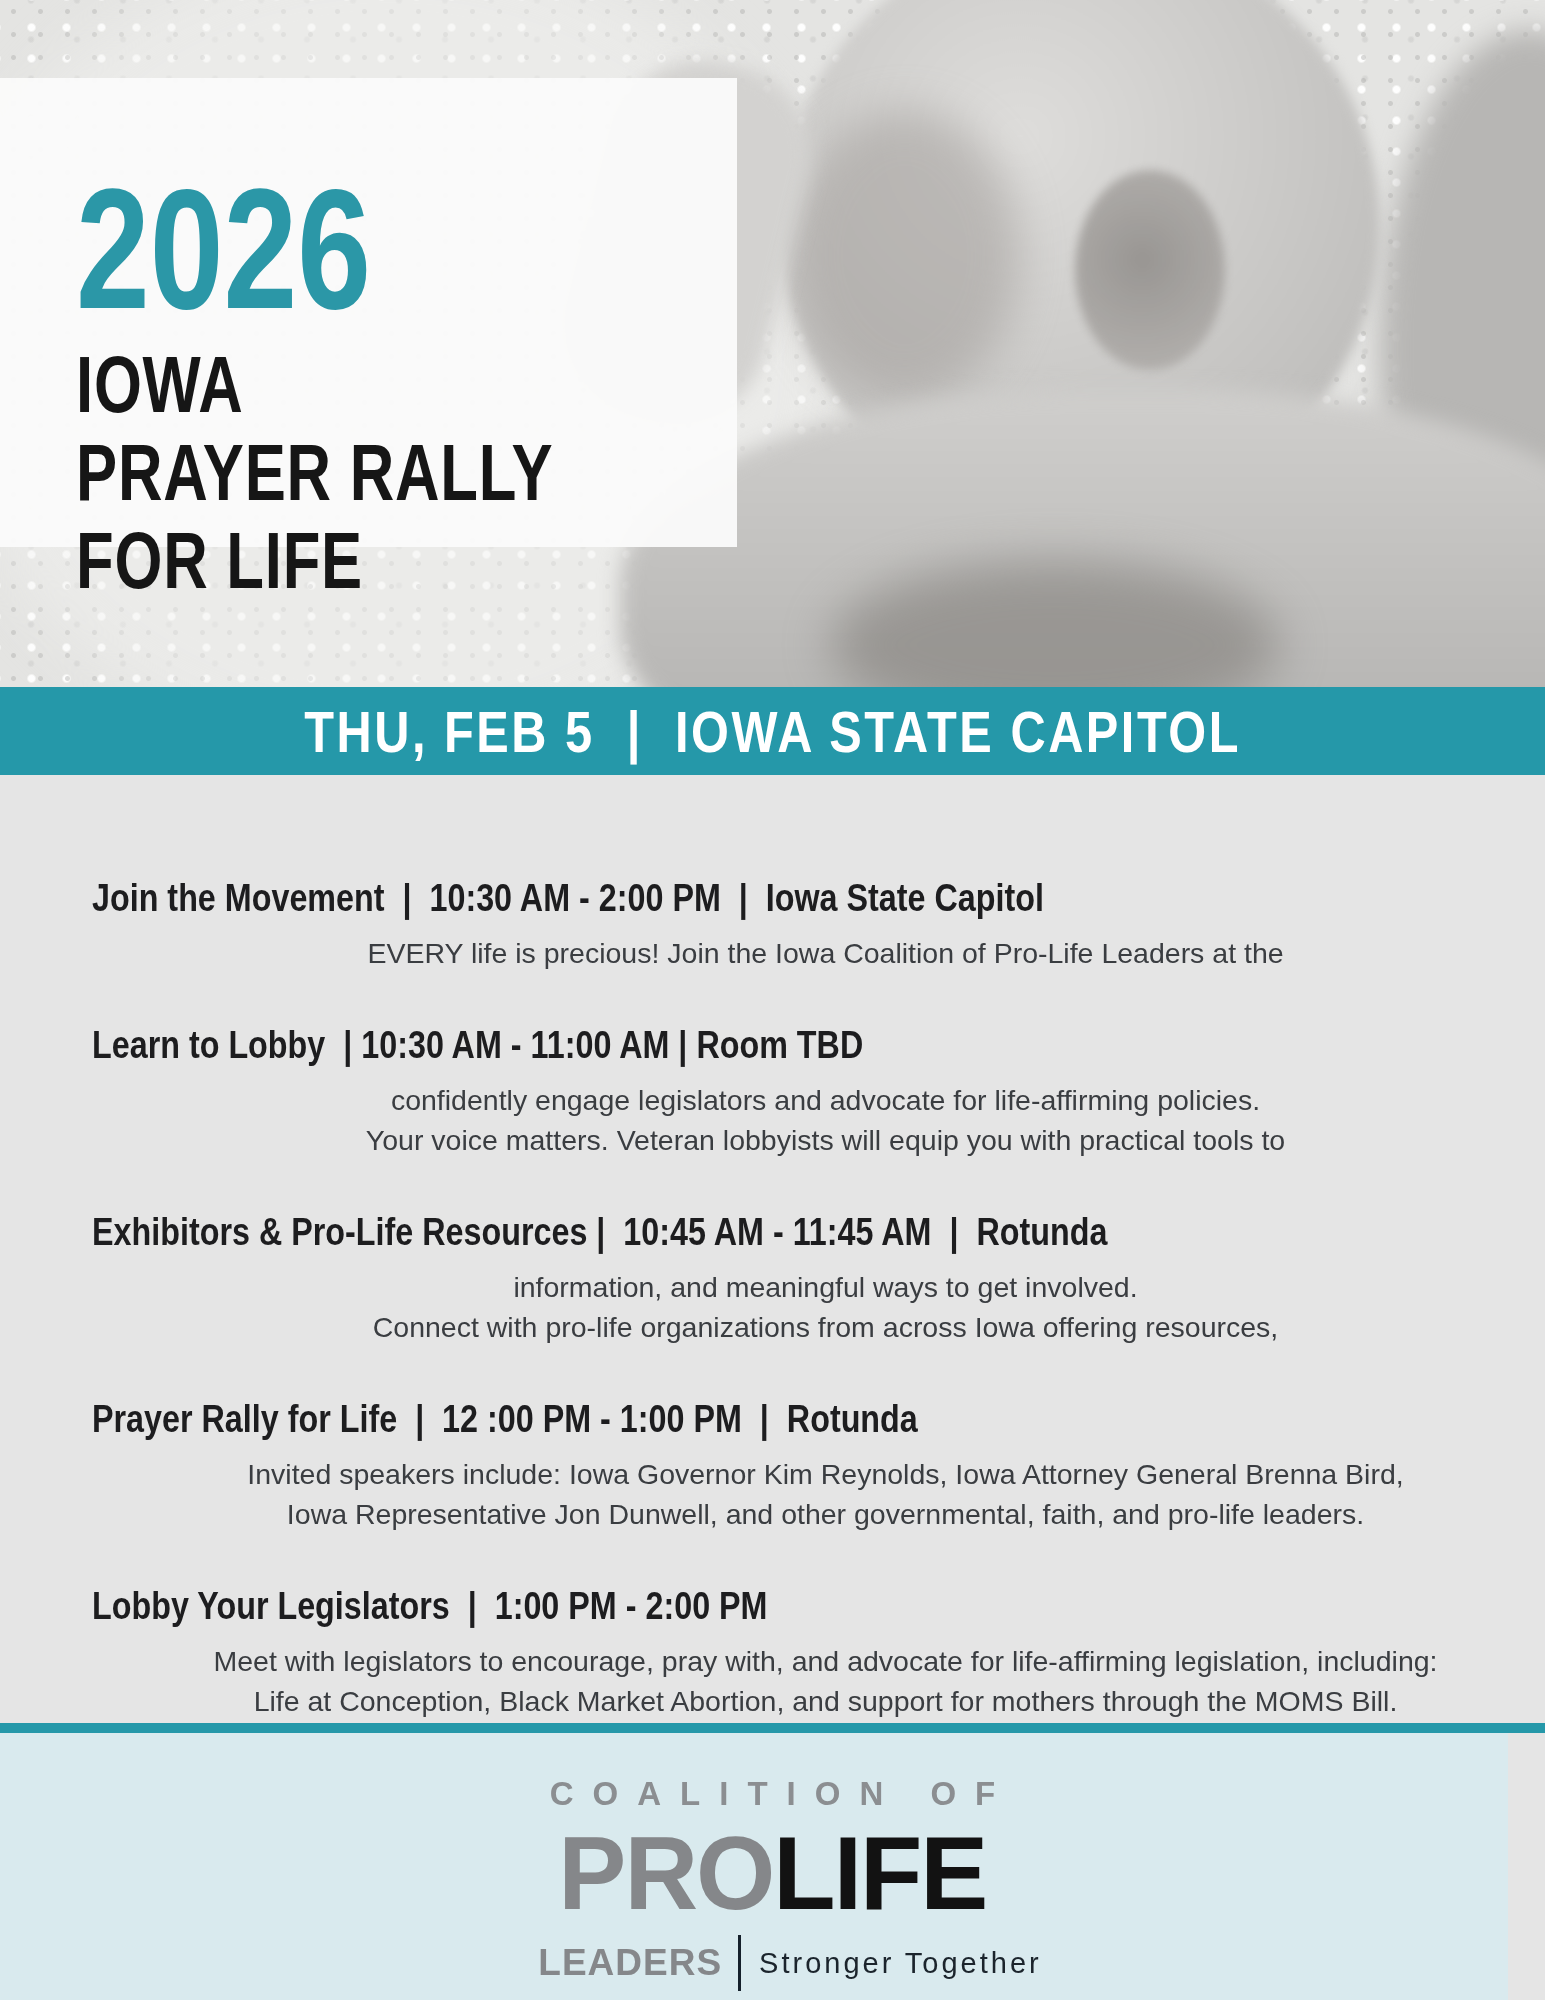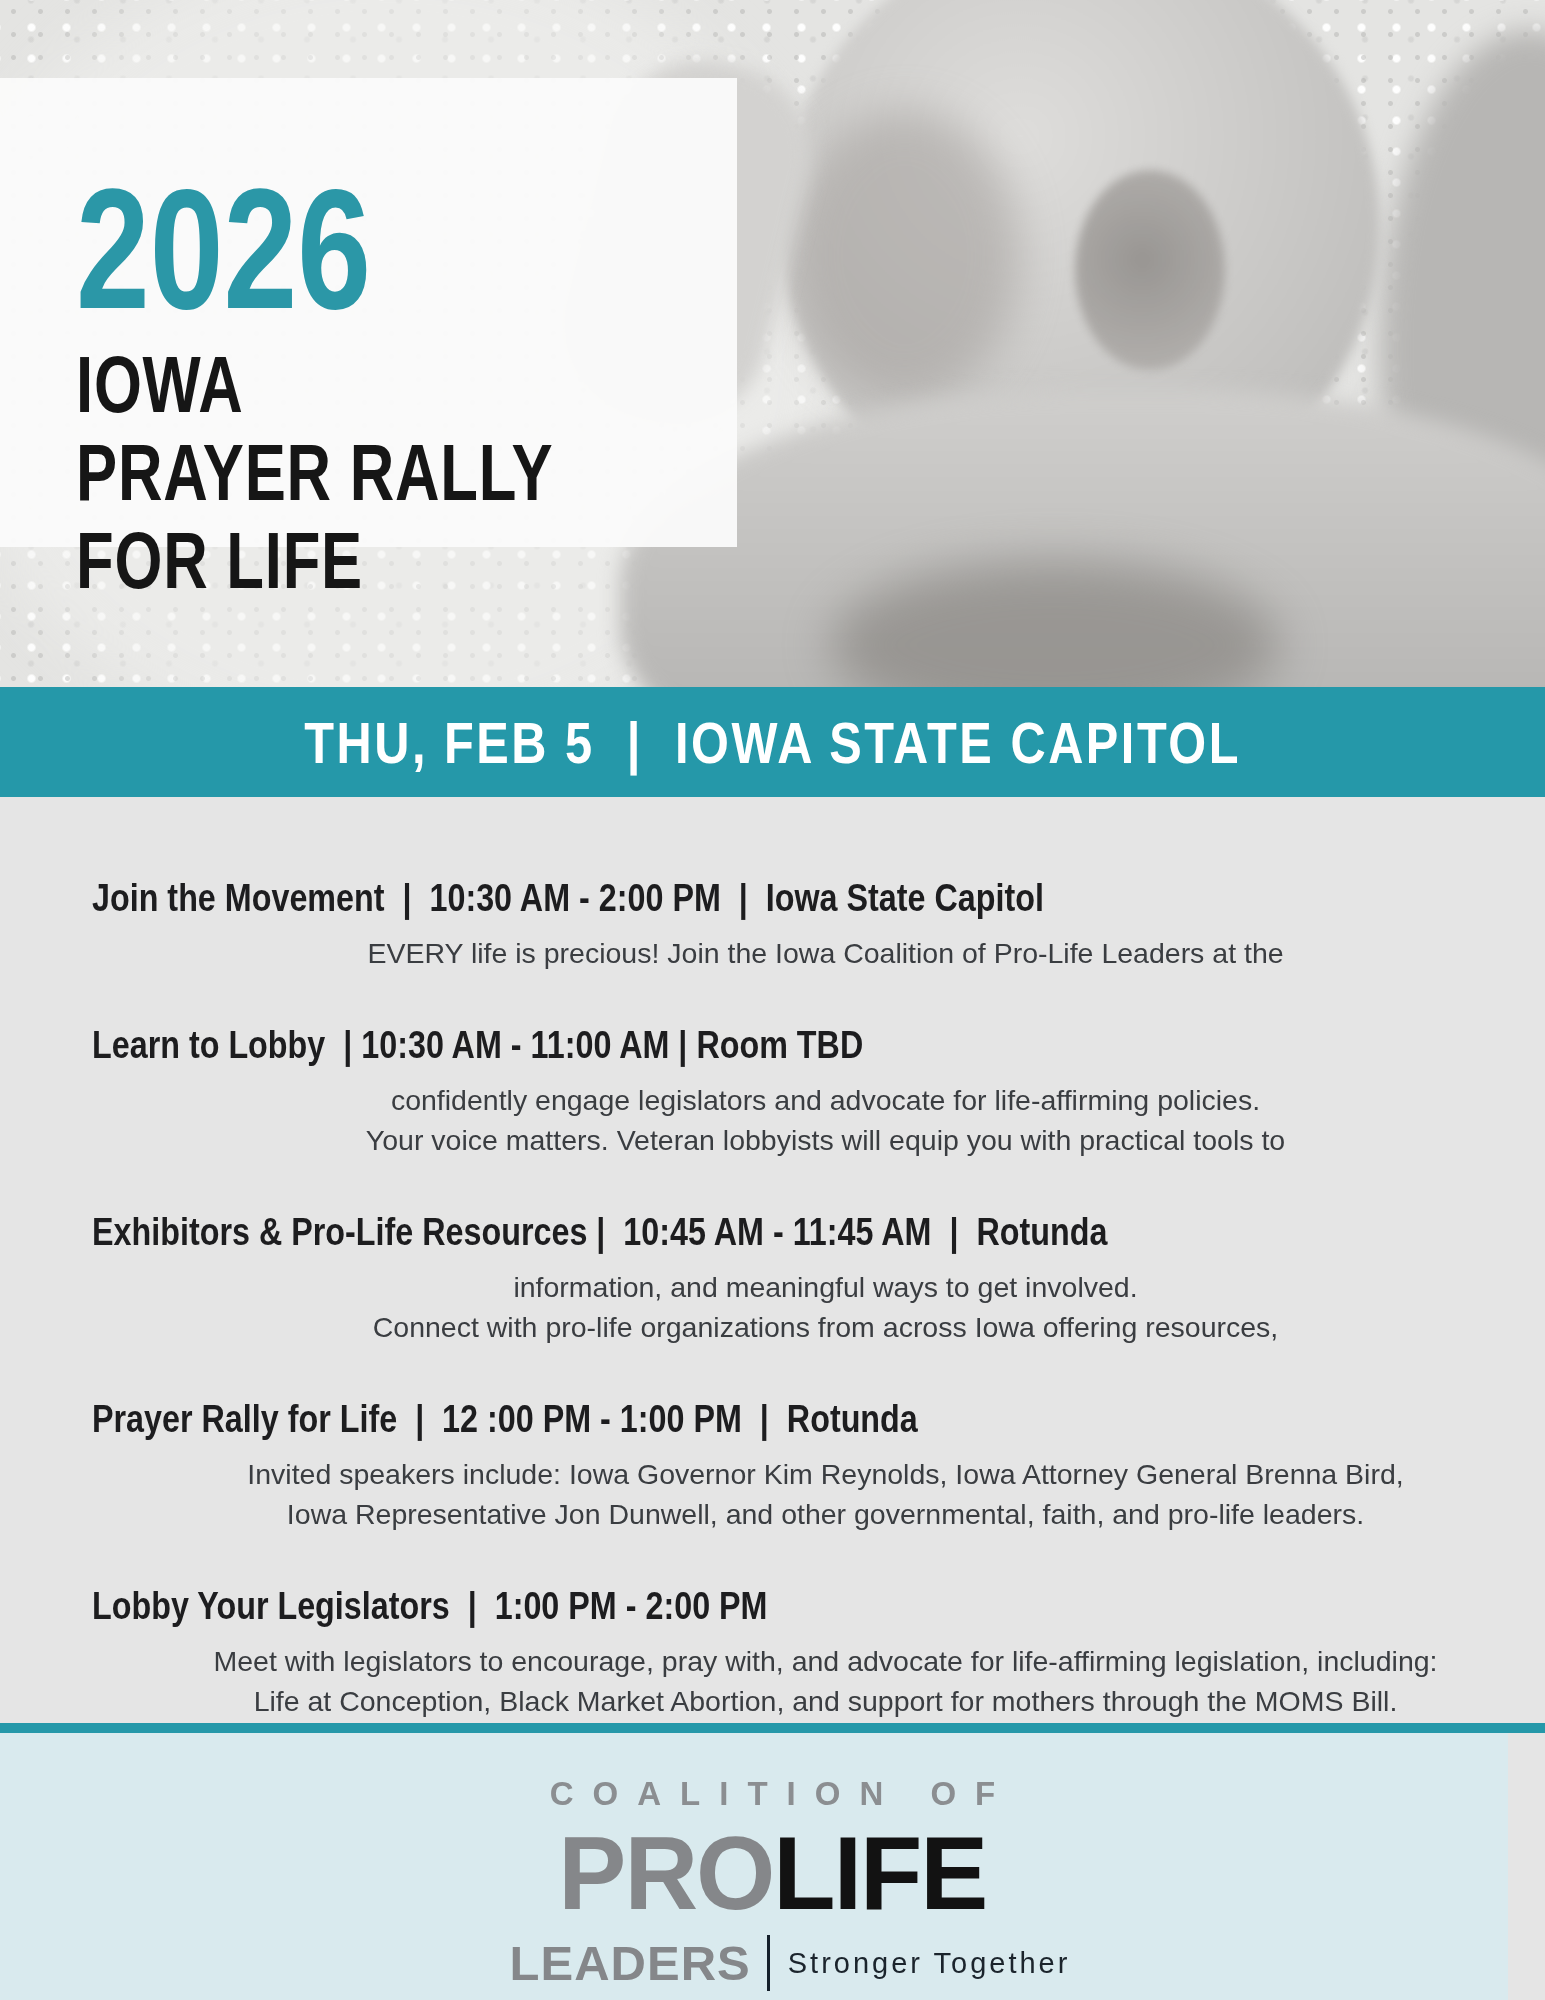--- a/index.html
+++ b/index.html
@@ -43,21 +43,21 @@
   }
   .main-title{
     position:absolute;left:76px;top:263px;
     font-size:79px;line-height:88px;font-weight:700;color:#161616;
     transform:scaleX(0.78);transform-origin:left top;
     letter-spacing:1px;white-space:pre;
   }
 
   
   .banner{
-    position:absolute;left:0;top:687px;width:1545px;height:110px;
+    position:absolute;left:0;top:687px;width:1545px;height:88px;
     background:#2598a9;display:flex;align-items:center;justify-content:center;
   }
   .banner-text{
     color:#ffffff;font-size:58px;font-weight:700;letter-spacing:3px;
     transform:scaleX(0.84);white-space:pre;
   }
 
   
   .schedule{position:absolute;left:0;top:810px;width:1545px;padding:14px;}
   .sec{margin:0 0 0 78px;padding-top:50px;}
@@ -80,21 +80,21 @@
     display:flex;flex-direction:column;align-items:center;padding-top:42px;box-sizing:border-box;
   }
   .coalition{
     font-size:33px;font-weight:700;color:#8b8e91;letter-spacing:19px;
     padding-left:19px;white-space:pre;
   }
   .prolife{margin-top:8px;font-size:104px;line-height:1;font-weight:700;letter-spacing:-2px;white-space:pre;transform:scaleX(0.98);}
   .prolife .pro{color:#85878a;}
   .prolife .life{color:#121212;}
   .leaders-row{margin-top:10px;display:flex;align-items:center;}
-  .leaders{font-size:49px;font-weight:700;color:#85878a;letter-spacing:1px;white-space:pre;margin-left:35px;}
+  .leaders{font-size:37px;font-weight:700;color:#85878a;letter-spacing:1px;white-space:pre;margin-left:35px;}
   .vbar{width:3px;height:56px;background:#15202b;margin:0 18px 0 16px;}
   .tagline{font-size:29px;color:#1b242c;letter-spacing:3px;white-space:pre;}
 </style>
 </head>
 <body>
 
 <div class="page">
 
   <div class="hero">
     <div class="ph ph-blanket-soft"></div>

